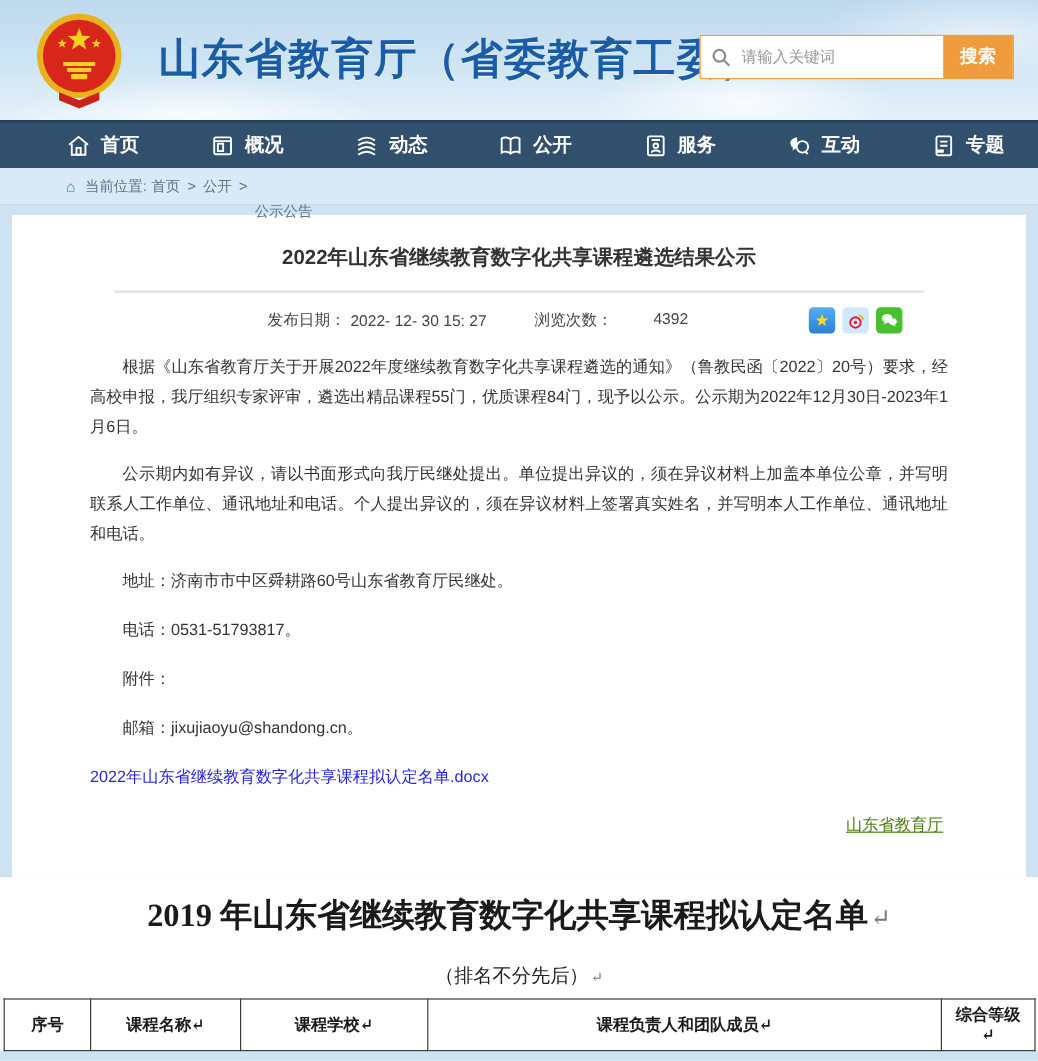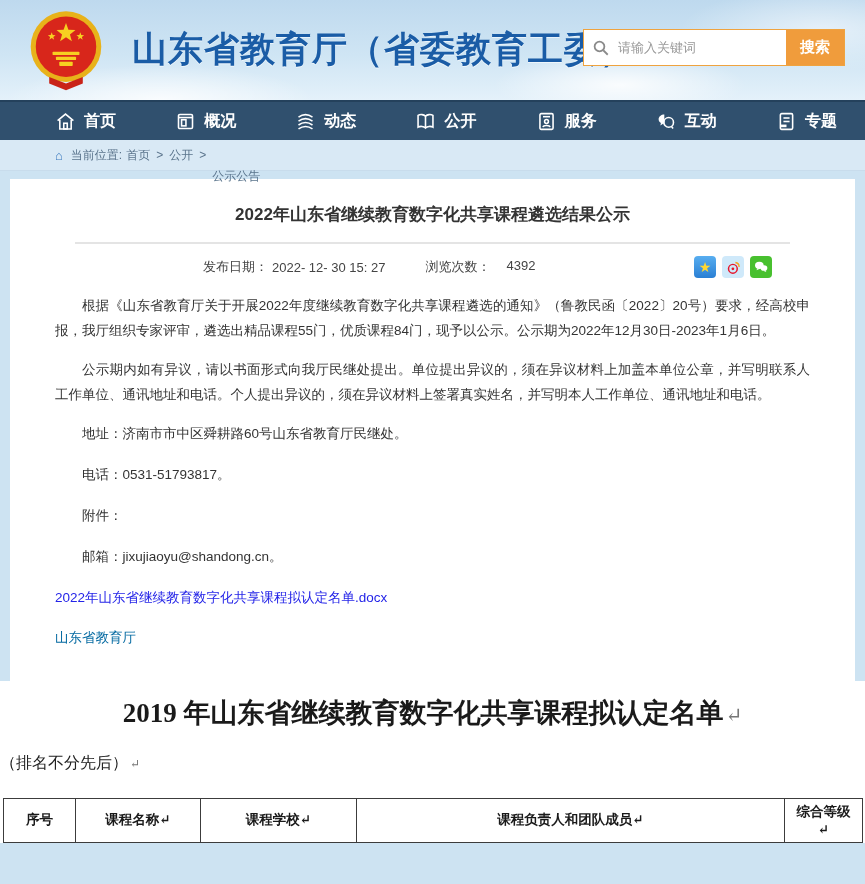--- a/index.html
+++ b/index.html
@@ -52,51 +52,51 @@
     padding-left:55px; font-size:12px; color:#5a748c; gap:4px;
     border-bottom:1px solid #c8dcec;
   }
   .breadcrumb .home-glyph { color:#3a7abf; font-size:13px; margin-right:4px; }
   .crumb { color:#5a748c; cursor:pointer; }
   .crumb.current { cursor:default;margin-top:42px; }
   .crumb-sep { margin:0 2px; }
 
   
   .page-wrap { background:#cde3f2; padding:8px 10px 0; }
-  .card { background:#fff; padding:20px 45px 14px; }
+  .card { background:#fff; padding:20px 65px 14px; }
   .article-title { text-align:center; font-size:17px; font-weight:bold; color:#333; margin:4px 0 16px; }
   .title-rule { border:none; border-top:2px solid #e4e4e4; margin:0 20px 12px; }
   .meta-row { display:flex; align-items:center; font-size:13px; color:#444; margin-bottom:16px; }
   .meta-left { margin-left:148px; display:flex; align-items:center; }
   .meta-label { color:#444; }
   .meta-value { margin-left:4px; }
   .meta-views { margin-left:40px; display:flex; align-items:flex-start; }
   .share { margin-left:auto; margin-right:38px; display:flex; gap:6px; }
   .share-icon { width:22px; height:22px; border-radius:4px; display:flex; align-items:center; justify-content:center; cursor:pointer; }
   .share-qzone { background:linear-gradient(180deg,#58aef0,#2a7fd4); color:#ffd832; font-size:14px; }
   .share-weibo { background:#cfe9fa; }
   .share-wechat { background:#48c02f; }
 
   .body-text { font-size:13.5px; color:#333; line-height:1.85; }
   .body-text p.para { text-indent:2em; margin-bottom:14px; text-align:justify; }
   .body-text p.info { text-indent:2em; margin-bottom:16px; }
   .attach-link { display:block; margin:4px 0 18px; font-size:13.5px; color:#2424e8; text-decoration:none; cursor:pointer; }
-  .signature { text-align:left; padding-right:4px; font-size:13.5px; color:#0369a1; }
+  .signature { text-align:right; padding-right:4px; font-size:13.5px; color:#4d7c0f;text-decoration:underline; }
   .signature .sig-org { margin-bottom:20px; }
   .signature .sig-date { margin-bottom:6px; }
 
   
   .docpart { background:#fff; padding-top:14px; }
   .doc-heading {
     text-align:center; font-family:"Liberation Serif","DejaVu Serif",serif;
     font-size:27px; font-weight:bold; color:#1a1a1a; margin-bottom:22px;
   }
   .doc-subheading {
-    text-align:left; font-family:"Liberation Serif","DejaVu Serif",serif;
-    font-size:16px; color:#222; margin-bottom:24px;
+    text-align:center; font-family:"Liberation Serif","DejaVu Serif",serif;
+    font-size:16px; color:#222; margin-bottom:8px;
   }
   .ret-mark { font-weight:normal; color:#777; font-size:.75em; vertical-align:baseline; margin-left:2px; }
 
   .doc-table { width:860px; margin-left:3px; border-collapse:collapse; table-layout:fixed;
     font-family:"Liberation Serif","DejaVu Serif",serif; }
   .doc-table td {
     border:1px solid #3c3c3c; font-size:13.5px; color:#1a1a1a;
     padding:4px 6px; overflow:hidden;
   }
   .hdr-table td { height:38px; text-align:center; font-weight:bold; }
@@ -206,21 +206,21 @@
   <div class="card">
     <div class="article-title">2022年山东省继续教育数字化共享课程遴选结果公示</div>
     <hr class="title-rule">
     <div class="meta-row">
       <div class="meta-left">
         <span class="meta-label">发布日期：</span>
         <span class="meta-value">2022- 12- 30 15: 27</span>
       </div>
       <div class="meta-views">
         <span class="meta-label">浏览次数：</span>
-        <span class="meta-value" style="margin-left:16px">4392</span>
+        <span class="meta-value" style="margin-left:34px">4392</span>
       </div>
       <div class="share">
         <span class="share-icon share-qzone">★</span>
         <span class="share-icon share-weibo">
           <svg width="15" height="15" viewBox="0 0 24 24">
               <circle cx="11" cy="14" r="7" fill="none" stroke="#e6162d" stroke-width="2.4"></circle>
               <circle cx="11" cy="14" r="2.2" fill="#e6162d"></circle>
               <path d="M15 4 C18.5 4.5 21 7.5 21 11" fill="none" stroke="#f5a623" stroke-width="2.2"></path>
             </svg>
         </span>

